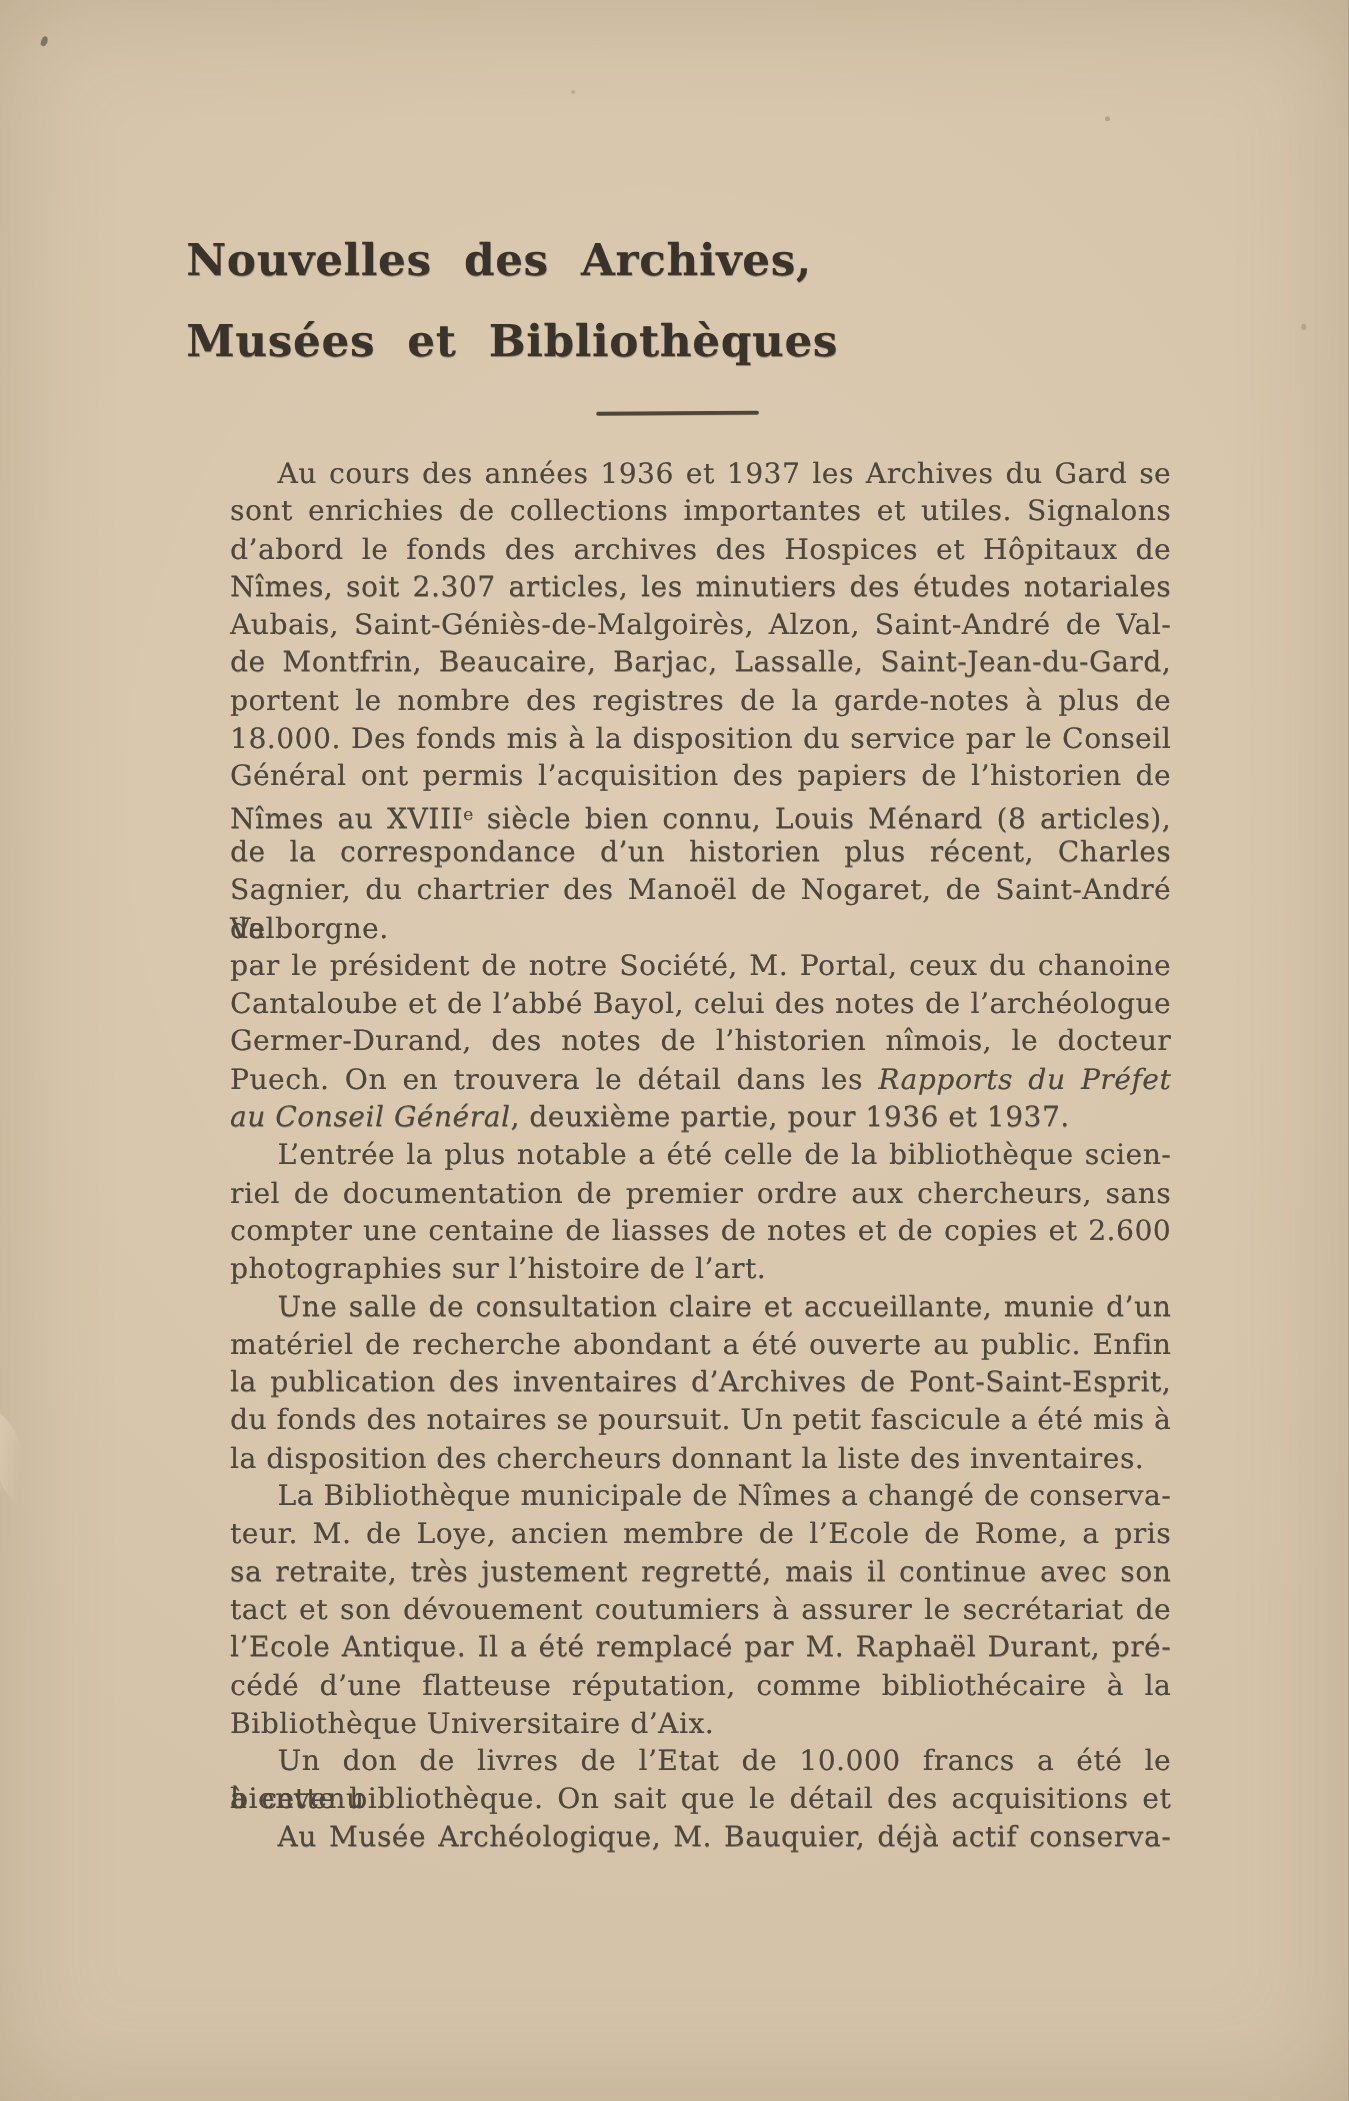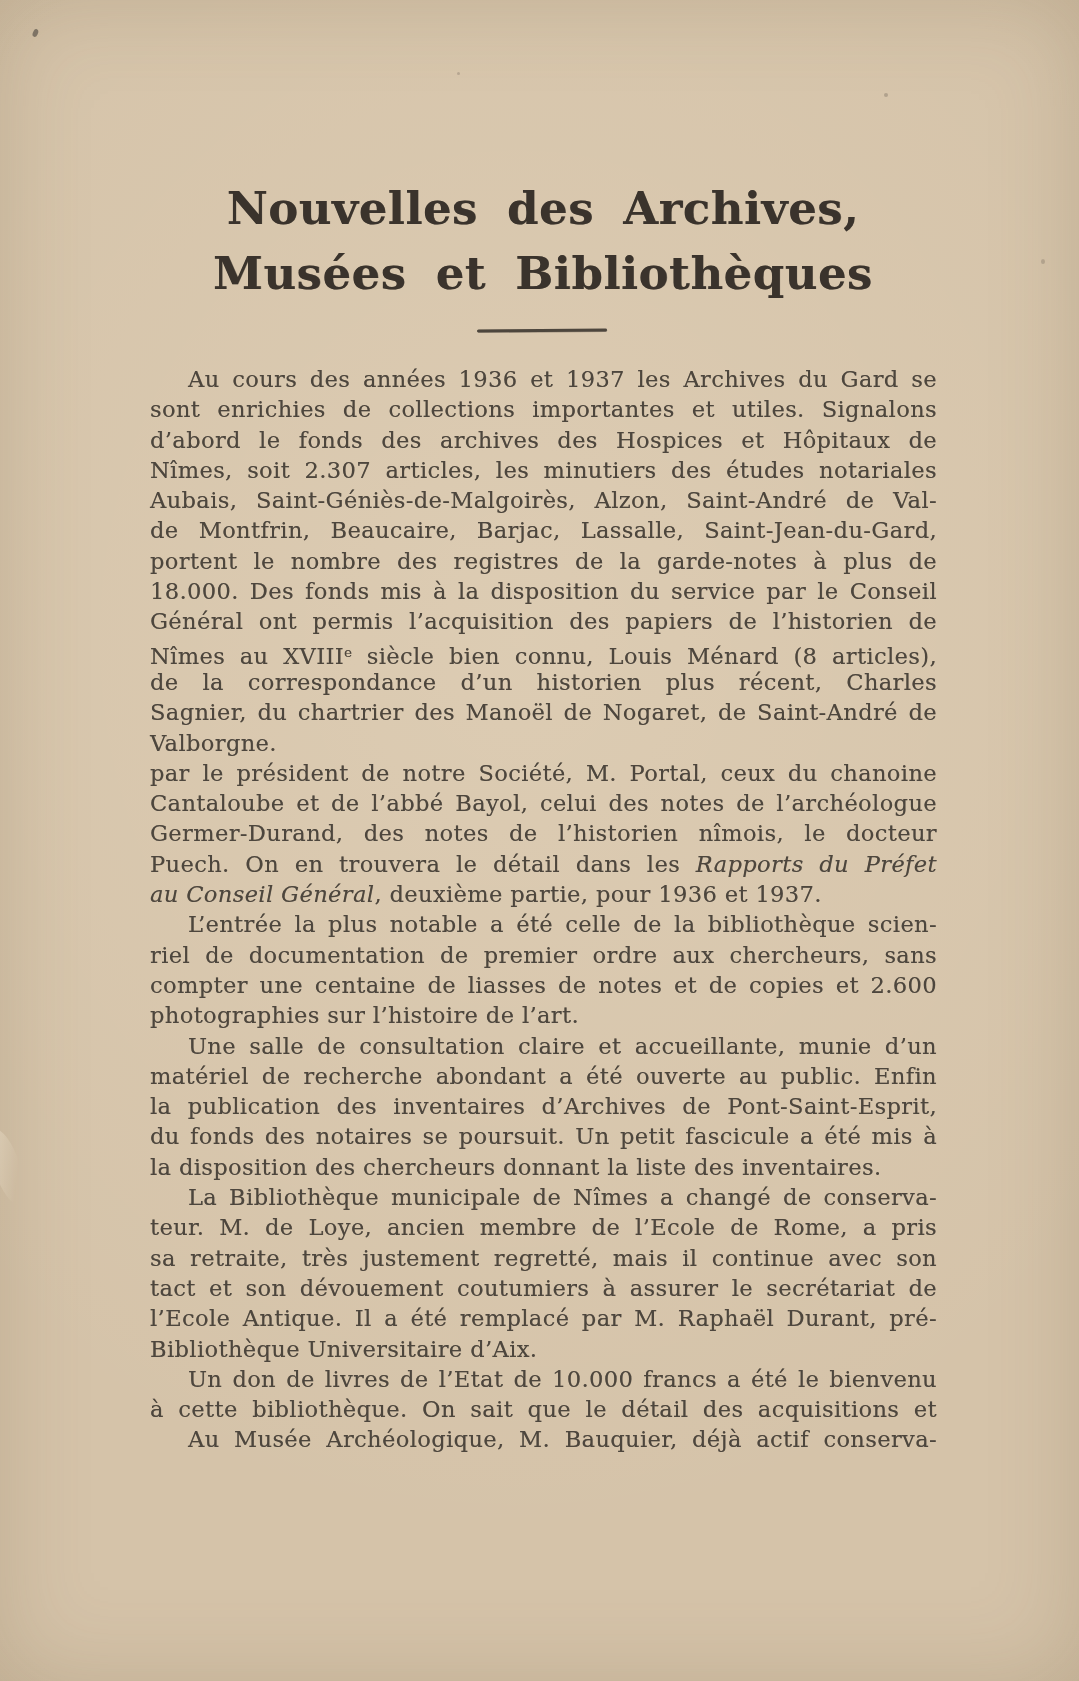--- a/index.html
+++ b/index.html
@@ -21,24 +21,24 @@
       radial-gradient(ellipse 140% 110% at 50% 50%, var(--paper) 55%, var(--paper-edge) 100%);
     font-family: "DejaVu Serif", serif;
     color: var(--ink);
     box-shadow: inset 0 0 90px rgba(110, 90, 60, 0.22);
   }
   .title {
     position: absolute;
     left: 149px;
     top: 176px;
     width: 788px;
-    text-align: center;
+    text-align: left;
     font-weight: 700;
     color: var(--title-ink);
-    font-size: 45px;
+    font-size: 35px;
     line-height: 65px;
     letter-spacing: 0.5px;
     word-spacing: 13px;
     text-shadow: 0.3px 0.4px 0.6px rgba(58,51,44,0.5);
   }
   .rule {
     position: absolute;
     left: 477px;
     top: 329px;
     width: 130px;
@@ -56,20 +56,21 @@
     font-size: 22.5px;
     line-height: 30.3px;
     letter-spacing: 0.4px;
     text-shadow: 0.2px 0.3px 0.5px rgba(77,70,61,0.5);
   }
   .para { margin: 0; }
   .line {
     height: 30.3px;
     text-align: justify;
     text-align-last: justify;
+    margin-left: 34px;
   }
   .line.first { text-indent: 38px; }
   .line.last { text-align-last: left; }
   .it { font-style: italic; }
   .sup { font-size: 0.6em; vertical-align: 0.5em; letter-spacing: 0; }
   .speck {
     position: absolute;
     background: #6a6156;
     border-radius: 50%;
     opacity: 0.8;
@@ -141,20 +142,21 @@
         <div class="line"><span>la publication des inventaires d’Archives de Pont-Saint-Esprit,</span></div>
         <div class="line"><span>du fonds des notaires se poursuit. Un petit fascicule a été mis à</span></div>
         <div class="line last"><span>la disposition des chercheurs donnant la liste des inventaires.</span></div>
       </div>
       <div class="para">
         <div class="line first"><span>La Bibliothèque municipale de Nîmes a changé de conserva-</span></div>
         <div class="line"><span>teur. M. de Loye, ancien membre de l’Ecole de Rome, a pris</span></div>
         <div class="line"><span>sa retraite, très justement regretté, mais il continue avec son</span></div>
         <div class="line"><span>tact et son dévouement coutumiers à assurer le secrétariat de</span></div>
         <div class="line"><span>l’Ecole Antique. Il a été remplacé par M. Raphaël Durant, pré-</span></div>
+        <div class="line"><span>cédé d’une flatteuse réputation, comme bibliothécaire à la</span></div>
         <div class="line last"><span>Bibliothèque Universitaire d’Aix.</span></div>
       </div>
       <div class="para">
         <div class="line first"><span>Un don de livres de l’Etat de 10.000 francs a été le bienvenu</span></div>
         <div class="line"><span>à cette bibliothèque. On sait que le détail des acquisitions et</span></div>
       </div>
       <div class="para">
         <div class="line first"><span>Au Musée Archéologique, M. Bauquier, déjà actif conserva-</span></div>
       </div>
     </div>

